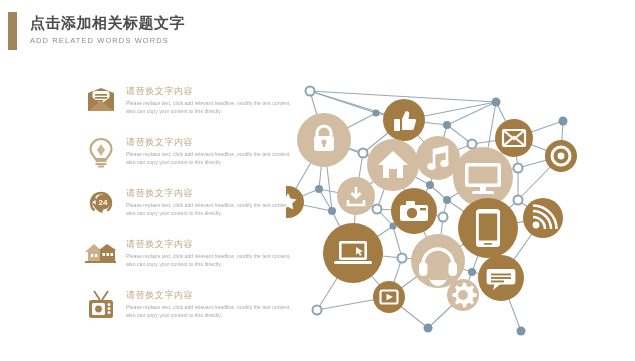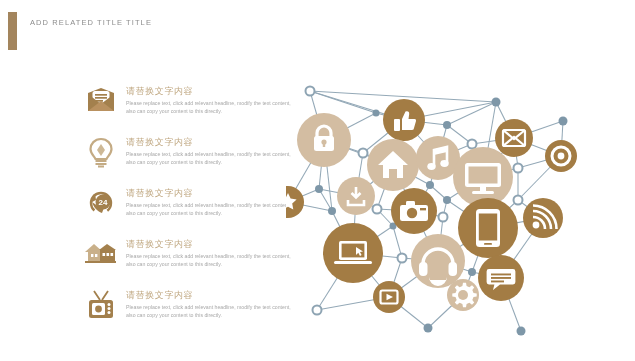--- a/index.html
+++ b/index.html
@@ -72,21 +72,22 @@
   .network svg { display: block; }
 </style>
 </head>
 <body>
 
 <div class="slide">
 
   <div class="header">
     <div class="header-bar"></div>
     <div class="header-text">
-      <div class="title-en">ADD RELATED TITLE TITLE</div>
+      <div class="title-cn">点击添加相关标题文字</div>
+      <div class="title-en">ADD RELATED WORDS WORDS</div>
     </div>
   </div>
 
   <div class="features">
 
     <div class="feature-row">
       <div class="feature-icon">
         <svg width="32" height="30" viewBox="0 0 32 30">
           <path d="M3 8 L16 3 L29 8 L29 26 L3 26 Z" fill="#a3804d"></path>
           <rect x="7.5" y="6" width="17" height="12" rx="2.5" fill="#ffffff"></rect>

